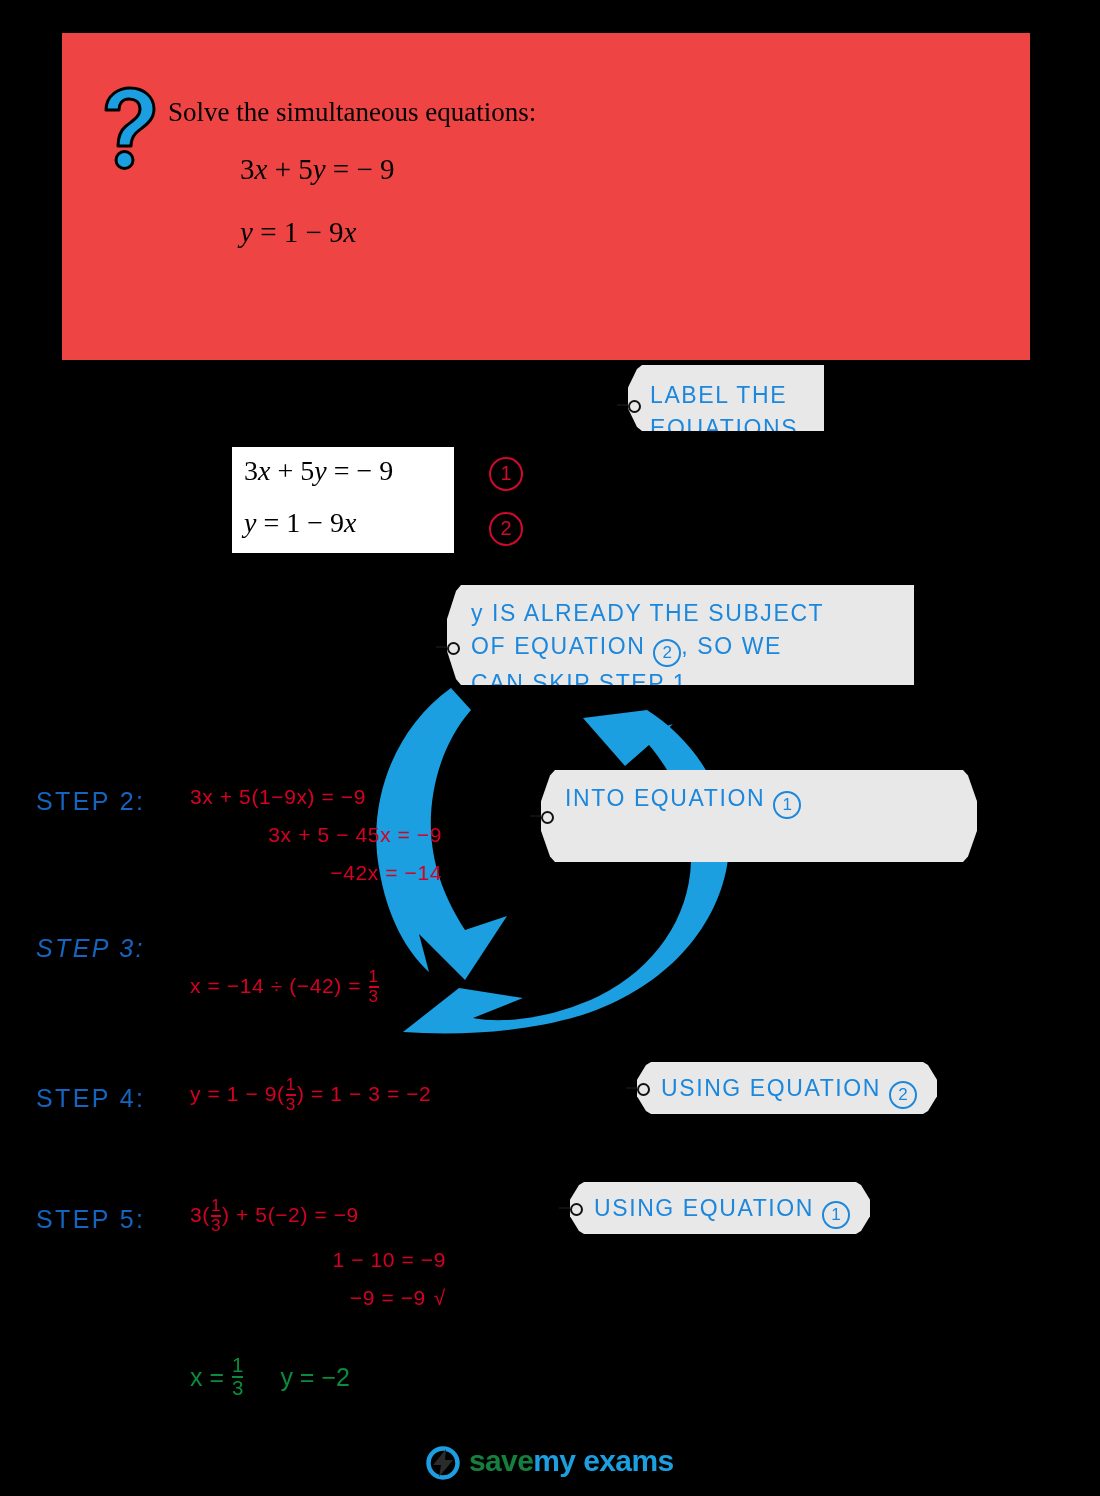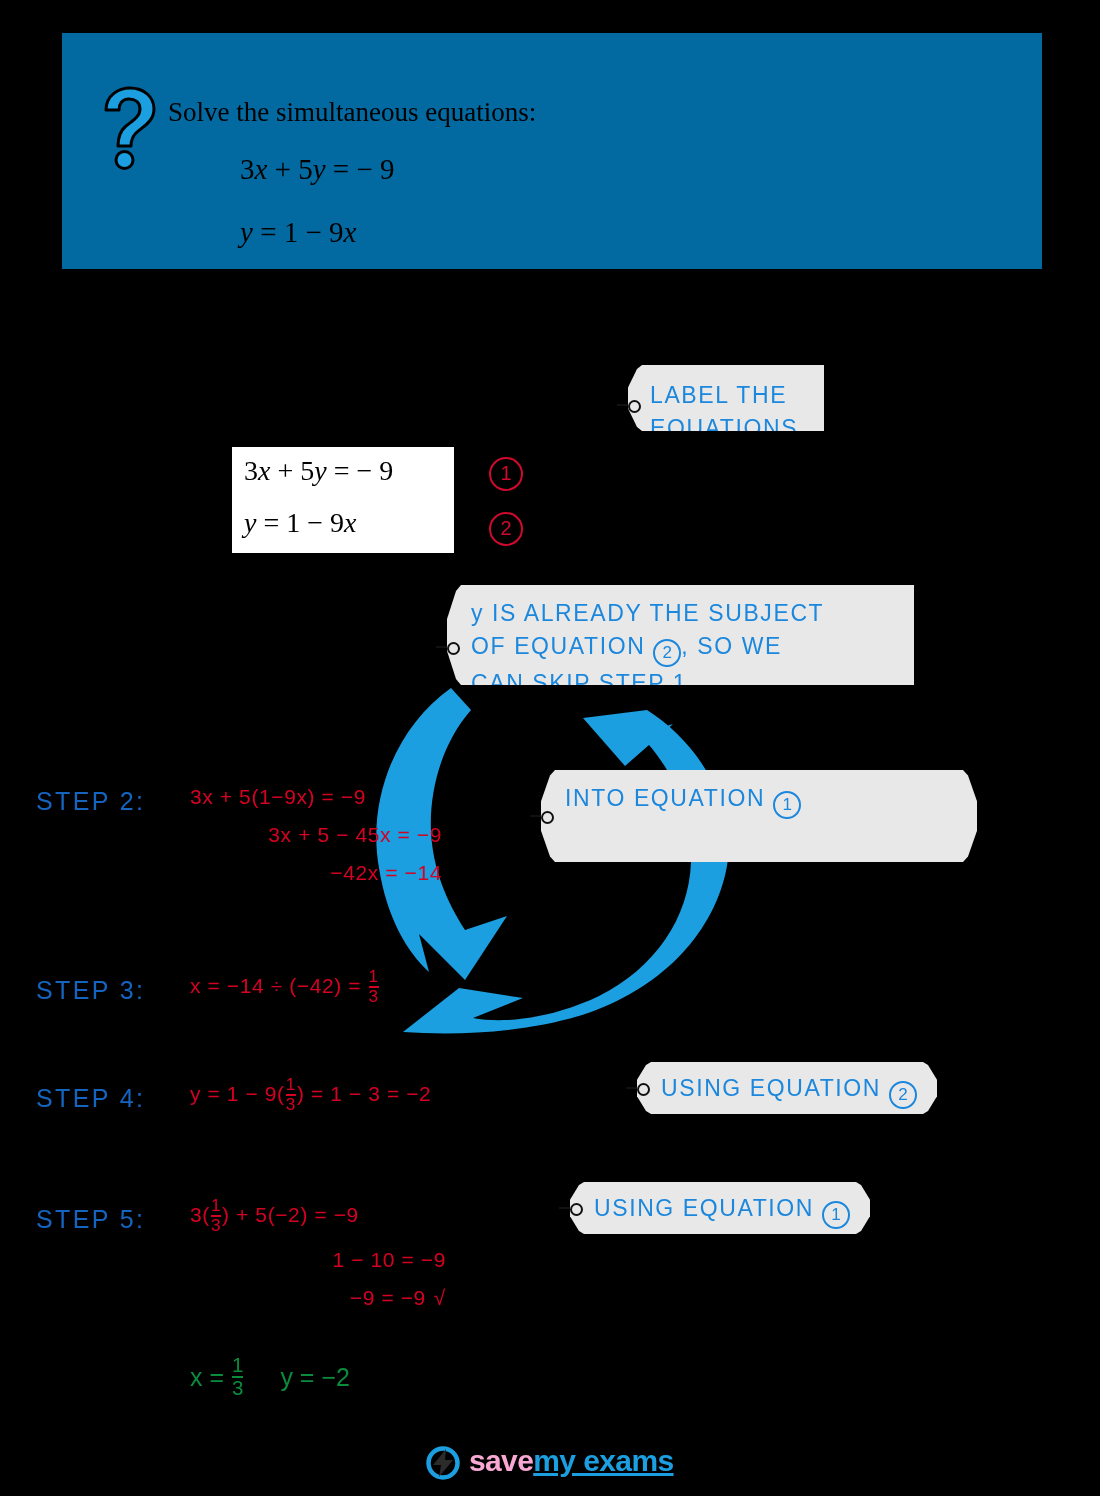--- a/index.html
+++ b/index.html
@@ -14,23 +14,22 @@
     overflow: hidden;
     font-family: "Liberation Sans", sans-serif;
   }
 
   
   #question-panel {
     position: absolute;
     left: 62px;
     top: 33px;
     width: 968px;
-    height: 236px;
-    background: #0369a1;
-    padding-left: 12px;
+    height: 327px;
+    background: #ef4444;
   }
   #question-mark-icon {
     position: absolute;
     left: 38px;
     top: 53px;
     width: 58px;
     height: 84px;
   }
   #question-text {
     position: absolute;
@@ -191,21 +190,21 @@
     text-align: center;
     font-size: 0.82em;
     line-height: 1.02;
     margin: 0 1px;
   }
   .frac .num { display: block; }
   .frac .den { display: block; border-top: 2px solid currentColor; }
 
   #step2-label { left: 36px;  top: 787px; }
   #step2-lines { left: 190px; top: 785px; width: 252px; }
-  #step3-label { left: 36px;  top: 976px; }
+  #step3-label { left: 36px;  top: 934px; font-style: italic; }
   #step3-lines { left: 190px; top: 968px; }
   #step4-label { left: 36px;  top: 1084px; }
   #step4-lines { left: 190px; top: 1076px; }
   #step5-label { left: 36px;  top: 1205px; }
   #step5-lines { left: 190px; top: 1197px; width: 256px; }
 
   #final-answer {
     position: absolute;
     left: 190px;
     top: 1355px;
@@ -242,22 +241,22 @@
     display: inline-block;
     vertical-align: -9px;
     margin-right: 4px;
   }
   #logo-word {
     display: inline-block;
     font-size: 30px;
     font-weight: bold;
     letter-spacing: -0.6px;
   }
-  .logo-save { color: #f9a8d4; text-align: center; }
-  .logo-myexams { color: #1b9fe0; text-decoration: underline; }
+  .logo-save { color: #15803d; text-align: center; }
+  .logo-myexams { color: #1b9fe0; }
 </style>
 </head>
 <body>
 
 <div id="question-panel">
 
   <svg id="question-mark-icon" viewBox="0 0 58 84">
     <path d="M6 24 C6 9, 19 2, 30 2 C44 2, 54 11, 54 23 C54 36, 42 41, 36 47 C32 51, 31 55, 31 60 L18 60 C18 51, 20 45, 26 40 C32 35, 40 31, 40 23 C40 16, 35 13, 29 13 C22 13, 19 18, 19 24 Z" fill="#1b9fe0" stroke="#000000" stroke-width="3" stroke-linejoin="round"></path>
     <circle cx="24.5" cy="74" r="8.5" fill="#1b9fe0" stroke="#000000" stroke-width="3"></circle>
   </svg>

